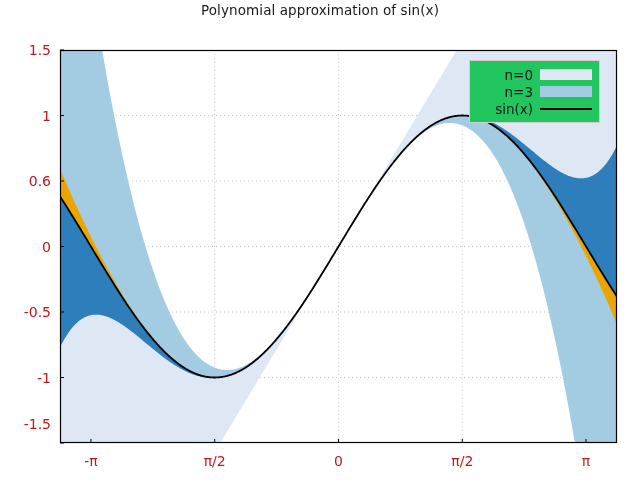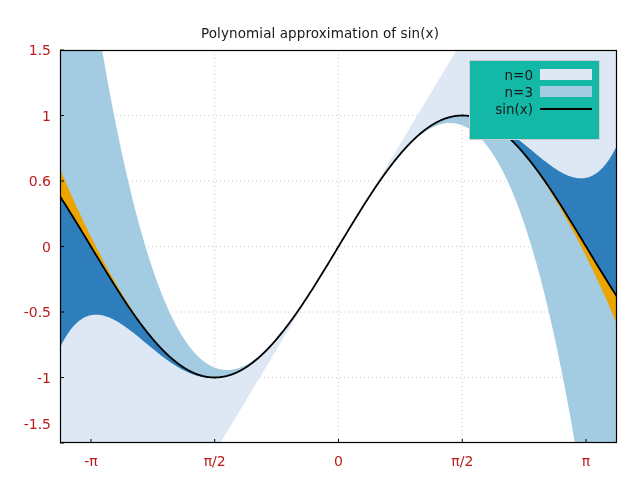--- a/index.html
+++ b/index.html
@@ -21,21 +21,21 @@
   }
   #plot-svg {
     position: absolute;
     left: 0;
     top: 0;
     display: block;
   }
   .chart-title {
     position: absolute;
     left: 0;
-    top: 25px;
+    top: 2px;
     width: 640px;
     text-align: center;
     font-size: 13.5px;
     color: #1a1a1a;
     letter-spacing: 0.1px;
   }
   .tick-label {
     position: absolute;
     font-size: 14px;
     color: #b91c1c;
@@ -47,24 +47,24 @@
   }
   .xtick {
     text-align: center;
     transform: translateX(-50%);
   }
   #legend {
     position: absolute;
     left: 469px;
     top: 60px;
     width: 131px;
-    background: #14b8a6;
+    background: #22c55e;
     border: 1px solid #cfcfcf;
     box-sizing: border-box;
-    padding: 5px 7px 22px 6px;
+    padding: 5px 7px 5px 6px;
   }
   .legend-row {
     display: flex;
     align-items: center;
     justify-content: flex-end;
     height: 17px;
   }
   .legend-label {
     font-size: 13.5px;
     color: #1a1a1a;

